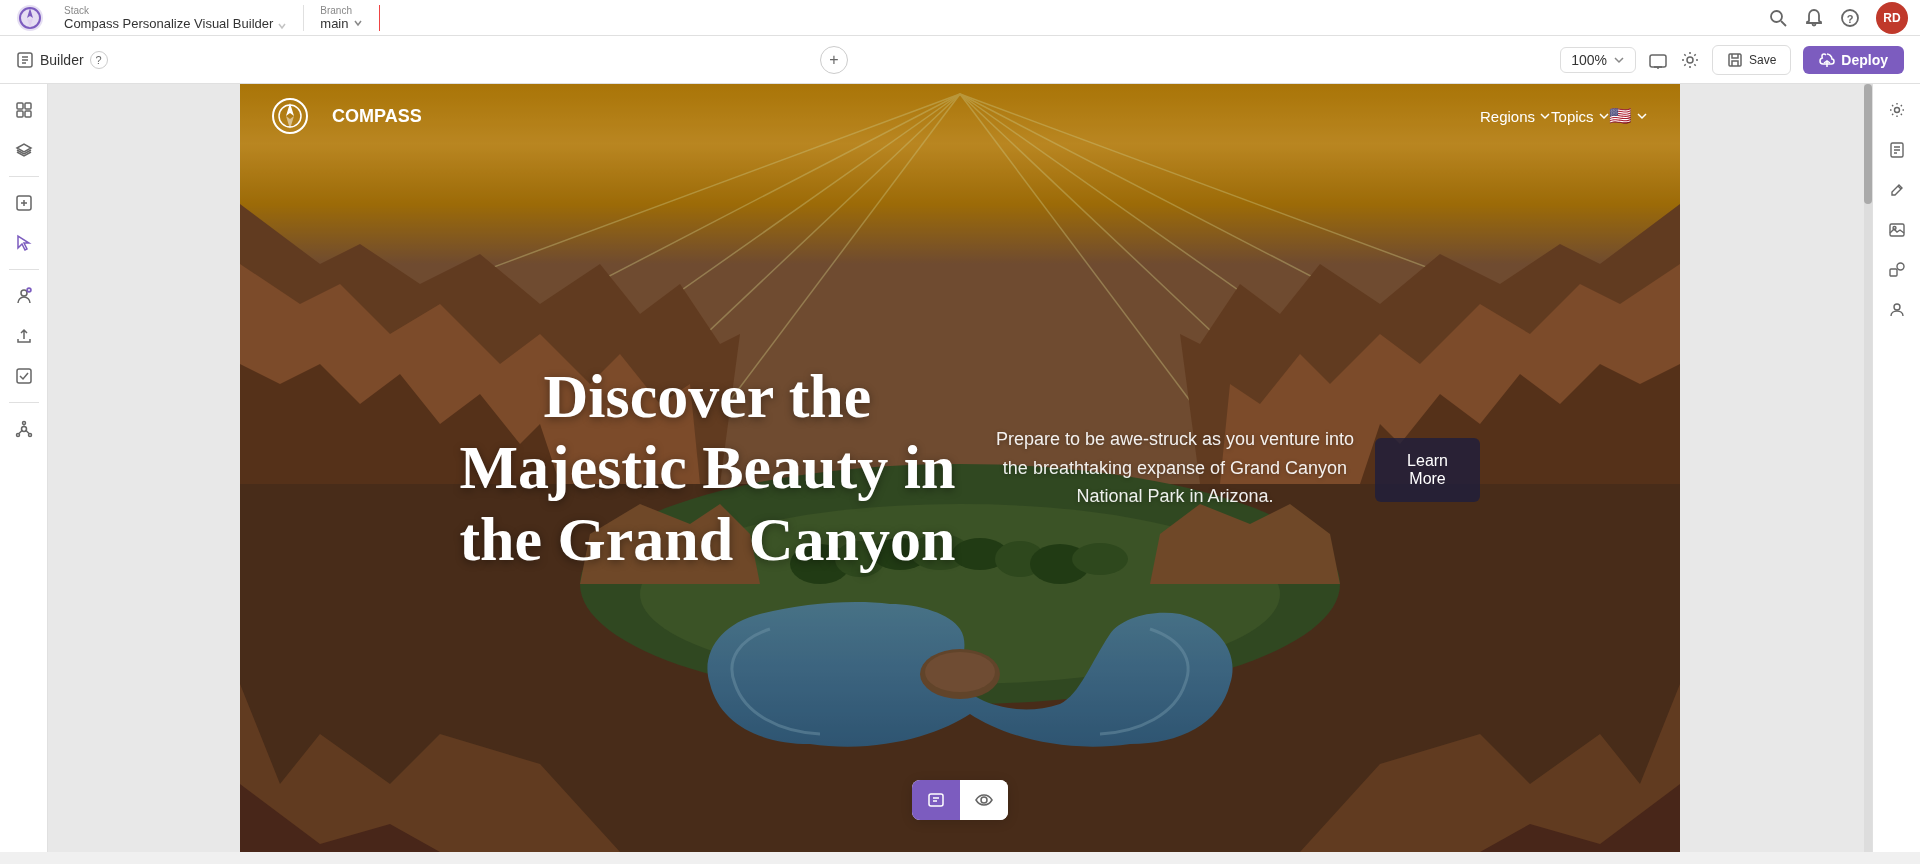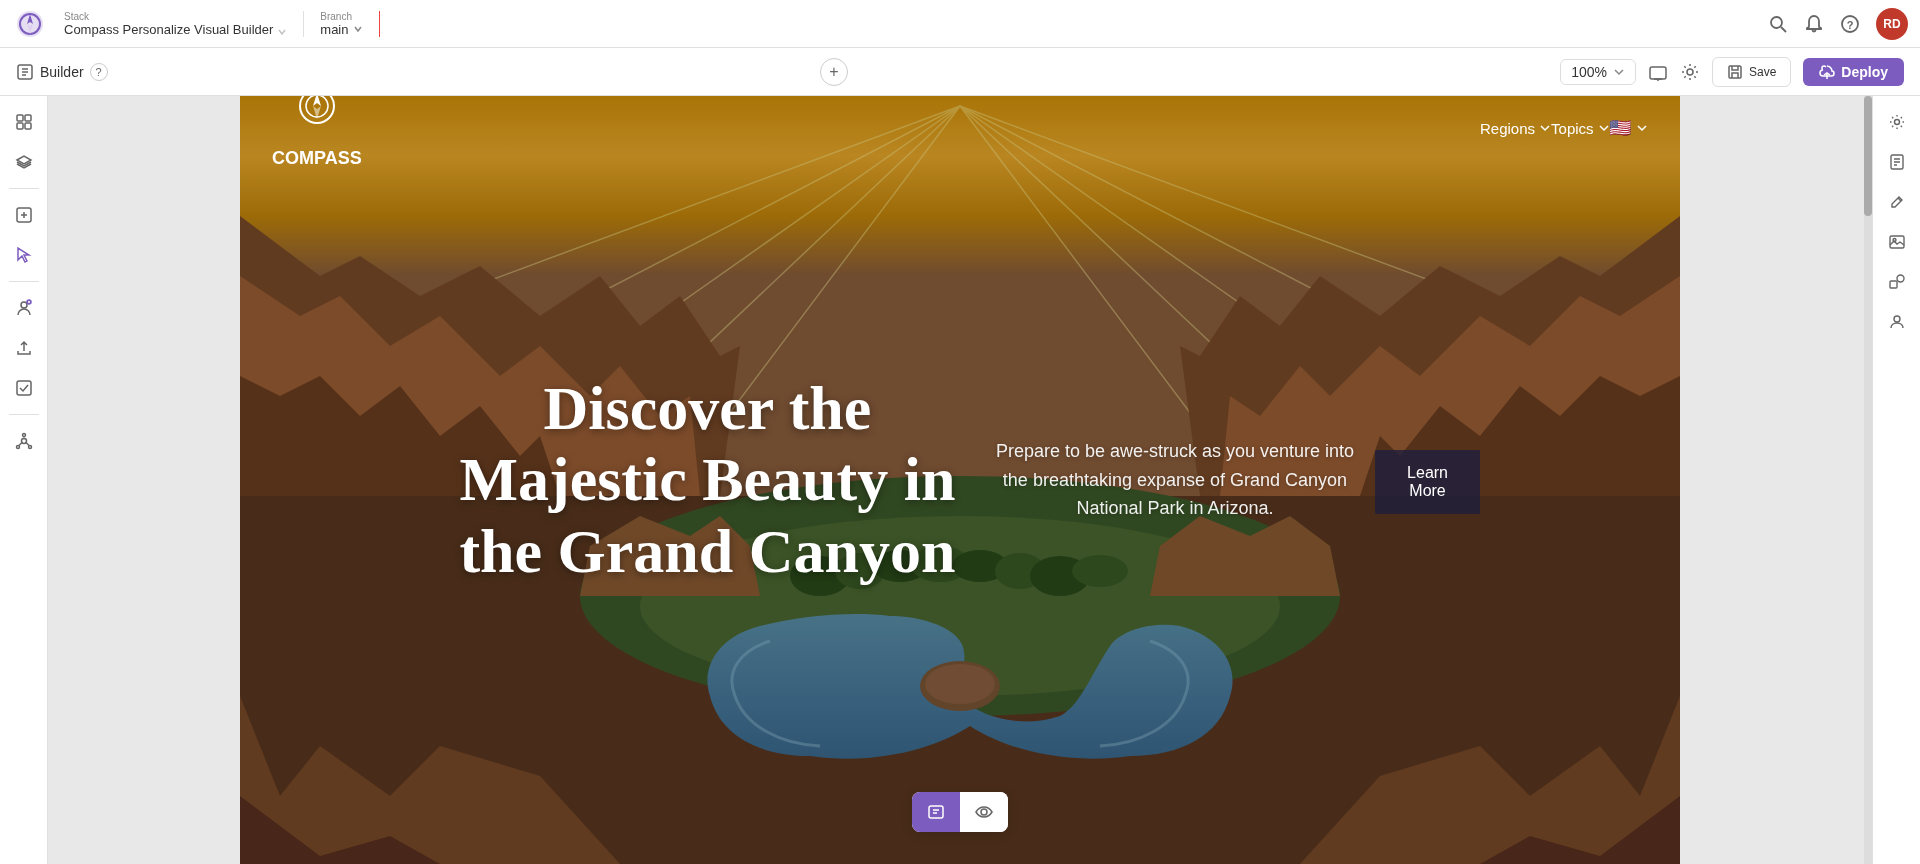--- a/index.html
+++ b/index.html
@@ -1,20 +1,20 @@
 <!DOCTYPE html>
 <html><head>
   <meta charset="utf-8">
   <style>
     * { margin: 0; padding: 0; box-sizing: border-box; }
     body { width: 1920px; height: 864px; overflow: hidden; font-family: -apple-system, BlinkMacSystemFont, 'Segoe UI', sans-serif; background: #f0f0f0; }
 
     
     .top-bar {
-      height: 48px;
+      height: 36px;
       background: #ffffff;
       border-bottom: 1px solid #e0e0e0;
       display: flex;
       align-items: center;
       padding: 0 12px;
       gap: 16px;
       position: relative;
       z-index: 100;
     }
     .top-bar-left {
@@ -280,21 +280,20 @@
       padding: 0 32px;
       z-index: 10;
     }
     .site-logo {
       display: flex;
       align-items: center;
       gap: 24px;
       color: white;
       font-weight: bold;
       font-size: 18px;
-      flex-direction: column;
     }
     .logo-icon {
       width: 36px;
       height: 36px;
     }
     .site-nav-right {
       margin-left: auto;
       display: flex;
       align-items: center;
       color: white;
@@ -345,21 +344,21 @@
       font-size: 18px;
       color: rgba(255,255,255,0.92);
       line-height: 1.6;
       max-width: 600px;
       text-shadow: 0 1px 4px rgba(0,0,0,0.3);
     }
     .hero-btn {
       background: rgba(30,30,60,0.8);
       color: white;
       border: none;
-      border-radius: 1px;
+      border-radius: 6px;
       padding: 14px 32px;
       font-size: 16px;
       cursor: pointer;
       font-weight: 500;
       margin-top: 4px;
     }
 
     
     .canvas-scrollbar-v {
       position: absolute;

